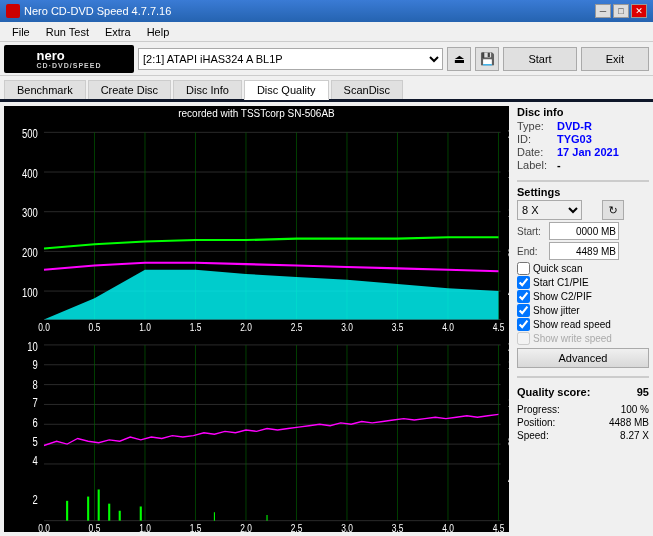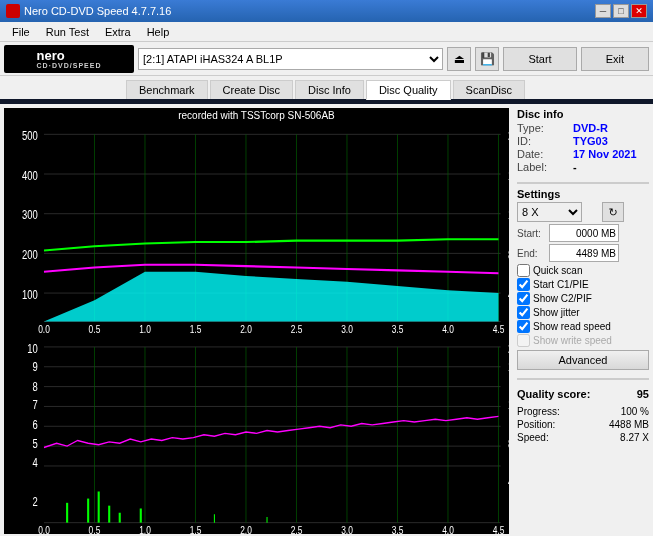--- a/index.html
+++ b/index.html
@@ -20,36 +20,36 @@
     .toolbar { background: #f0f0f0; height: 34px; display: flex; align-items: center; padding: 2px 4px; border-bottom: 1px solid #ccc; gap: 4px; }
     .toolbar-logo { width: 130px; height: 28px; background: #000; display: flex; align-items: center; justify-content: center; color: white; font-size: 9px; font-weight: bold; border-radius: 2px; flex-shrink: 0; }
     .nero-logo { display: flex; flex-direction: column; line-height: 1; }
     .nero-top { font-size: 13px; font-weight: bold; color: white; }
     .nero-bottom { font-size: 7px; color: #ccc; letter-spacing: 1px; }
     .toolbar-select { height: 22px; flex: 1; font-size: 11px; border: 1px solid #aaa; background: white; }
     .toolbar-btn-icon { width: 24px; height: 24px; background: #e0e0e0; border: 1px solid #aaa; cursor: pointer; display: flex; align-items: center; justify-content: center; font-size: 12px; }
     .toolbar-btn { height: 24px; padding: 0 24px; background: #e0e0e0; border: 1px solid #aaa; cursor: pointer; font-size: 11px; }
 
     
-    .tabs { display: flex; padding: 4px 4px 0; background: #f0f0f0; border-bottom: 5px solid #0f172a; justify-content: center; }
+    .tabs { display: flex; padding: 4px 4px 0; background: #f0f0f0; border-bottom: 3px solid #0f172a; }
     .tab { padding: 3px 12px; font-size: 11px; cursor: pointer; border: 1px solid #ccc; border-bottom: none; background: #e0e0e0; margin-right: 2px; }
     .tab.active { background: white; border-bottom: 1px solid white; margin-bottom: -1px; }
 
     
     .main { display: flex; height: calc(536px - 22px - 20px - 34px - 26px); background: #f0f0f0; }
 
     
     .chart-area { flex: 1; background: #000; margin: 4px; display: flex; flex-direction: column; position: relative; overflow: hidden; }
     .chart-title { color: white; font-size: 10px; text-align: center; padding: 2px; background: #000; flex-shrink: 0; }
 
     
     .right-panel { width: 140px; padding: 4px; font-size: 11px; display: flex; flex-direction: column; gap: 2px; flex-shrink: 0; }
     .panel-section { margin-bottom: 4px; }
     .panel-title { font-weight: bold; margin-bottom: 2px; }
-    .panel-row { display: flex; gap: 20px; margin-bottom: 1px; }
+    .panel-row { display: flex; gap: 4px; margin-bottom: 1px; }
     .panel-label { color: #444; min-width: 36px; }
     .panel-value { color: #0000ff; font-weight: bold; }
     .panel-value.black { color: #000; }
     .settings-row { display: flex; align-items: center; gap: 20px; margin-bottom: 2px; }
     .settings-select { height: 20px; width: 65px; font-size: 11px; border: 1px solid #aaa; }
     .input-field { height: 18px; width: 70px; font-size: 10px; border: 1px solid #aaa; padding: 7px 2px; text-align: right; }
     .field-row { display: flex; align-items: center; gap: 4px; margin-bottom: 2px; }
     .field-label-sm { min-width: 28px; font-size: 10px; color: #444; }
     .checkbox-row { display: flex; align-items: center; gap: 3px; margin-bottom: 1px; font-size: 10px; }
     .advanced-btn { background: linear-gradient(to bottom, #f0f0f0, #d8d8d8); border: 1px solid #aaa; padding: 3px 8px; cursor: pointer; font-size: 11px; margin-top: 2px; align-self: flex-end; width: 100%; text-align: center; }
@@ -230,21 +230,21 @@
       <div class="panel-row">
         <span class="panel-label">Type:</span>
         <span class="panel-value">DVD-R</span>
       </div>
       <div class="panel-row">
         <span class="panel-label">ID:</span>
         <span class="panel-value">TYG03</span>
       </div>
       <div class="panel-row">
         <span class="panel-label">Date:</span>
-        <span class="panel-value">17 Nov 2021</span>
+        <span class="panel-value">17 Jan 2021</span>
       </div>
       <div class="panel-row">
         <span class="panel-label">Label:</span>
         <span class="panel-value black">-</span>
       </div>
     </div>
     <hr style="border:1px solid #ccc; margin: 2px 0;">
     <div class="panel-section">
       <div class="panel-title">Settings</div>
       <div class="settings-row">

